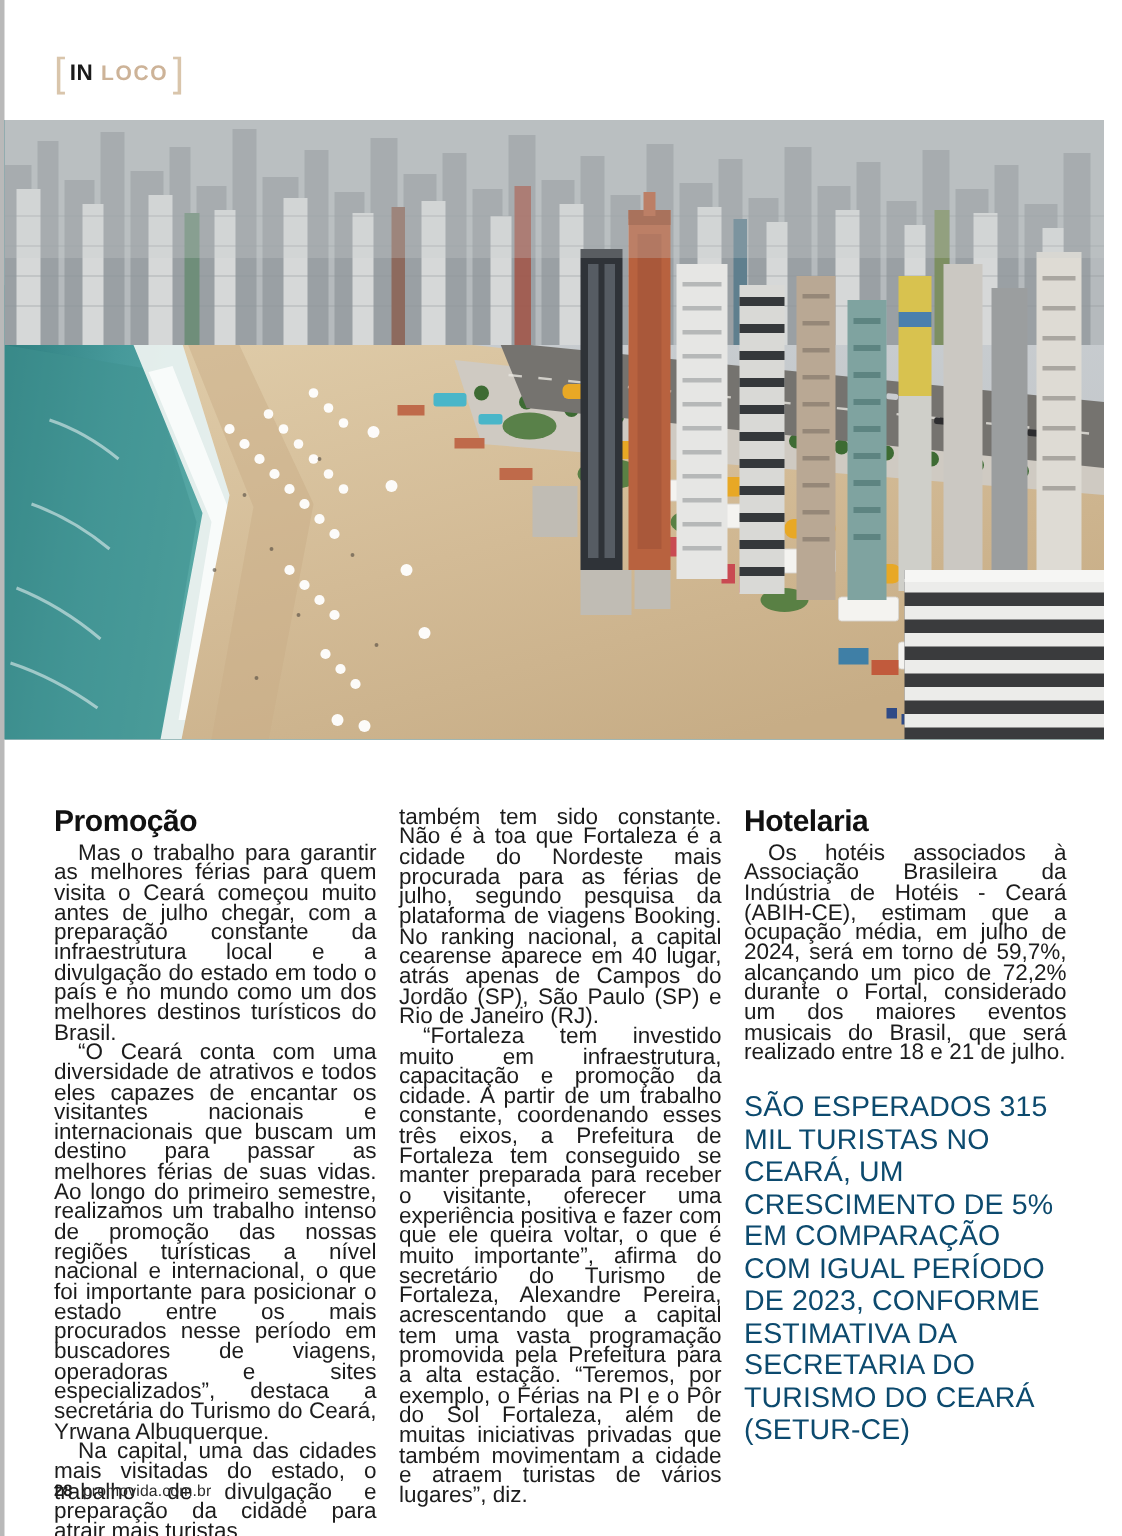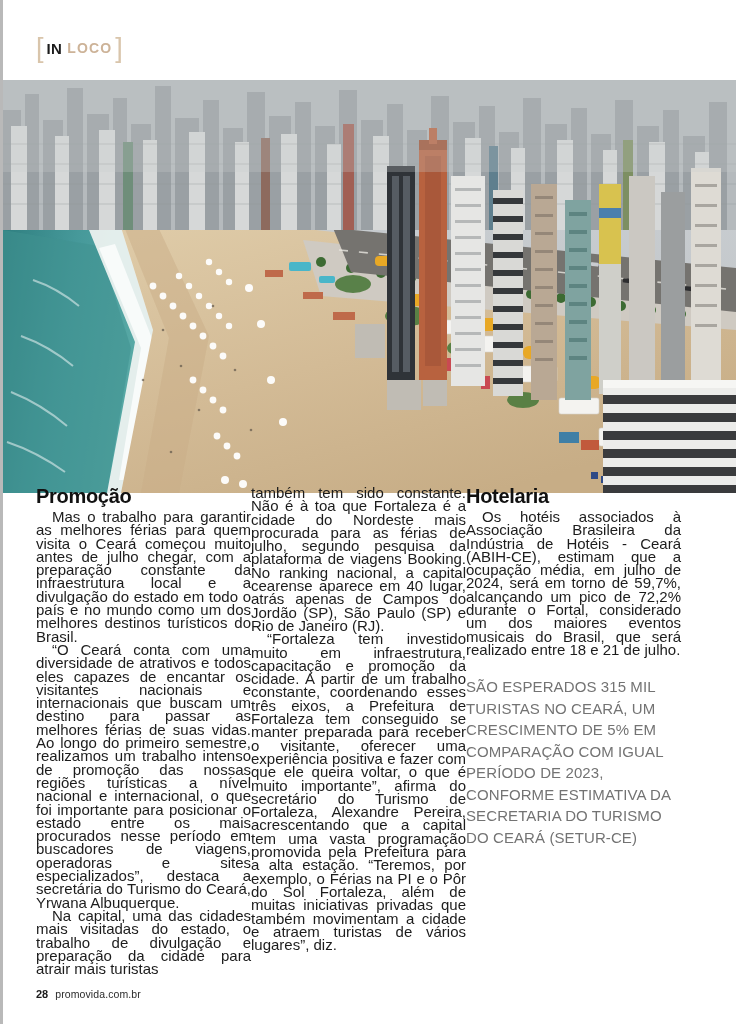--- a/index.html
+++ b/index.html
@@ -72,24 +72,25 @@
     height: 413px;
     overflow: hidden;
     background: #2b6f72;
   }
   .hero svg { display: block; width: 100%; height: 100%; }
 
   
   .columns {
     position: absolute;
     left: 36px;
-    top: 486px;
+    top: 538px;
     width: 676px;
     height: 455px;
     display: flex;
+    gap: 15px;
   }
   .col {
     width: 215px;
     position: relative;
   }
 
   .sec-head {
     font-size: 20px;
     font-weight: bold;
     color: #111111;
@@ -103,23 +104,23 @@
     line-height: 13.3px;
     color: #1c1c1c;
     text-align: justify;
     margin: 0;
     hyphens: manual;
   }
   .body-text + .body-text { text-indent: 16px; }
   .body-text.first { text-indent: 16px; }
 
   .pull-quote {
-    font-size: 15px;
+    font-size: 19px;
     line-height: 21.5px;
-    color: #737373;
+    color: #0c4a6e;
     letter-spacing: 0.1px;
     margin: 20px 0 0 0;
     text-transform: uppercase;
   }
 
   
   .footer {
     position: absolute;
     left: 36px;
     bottom: 24px;

